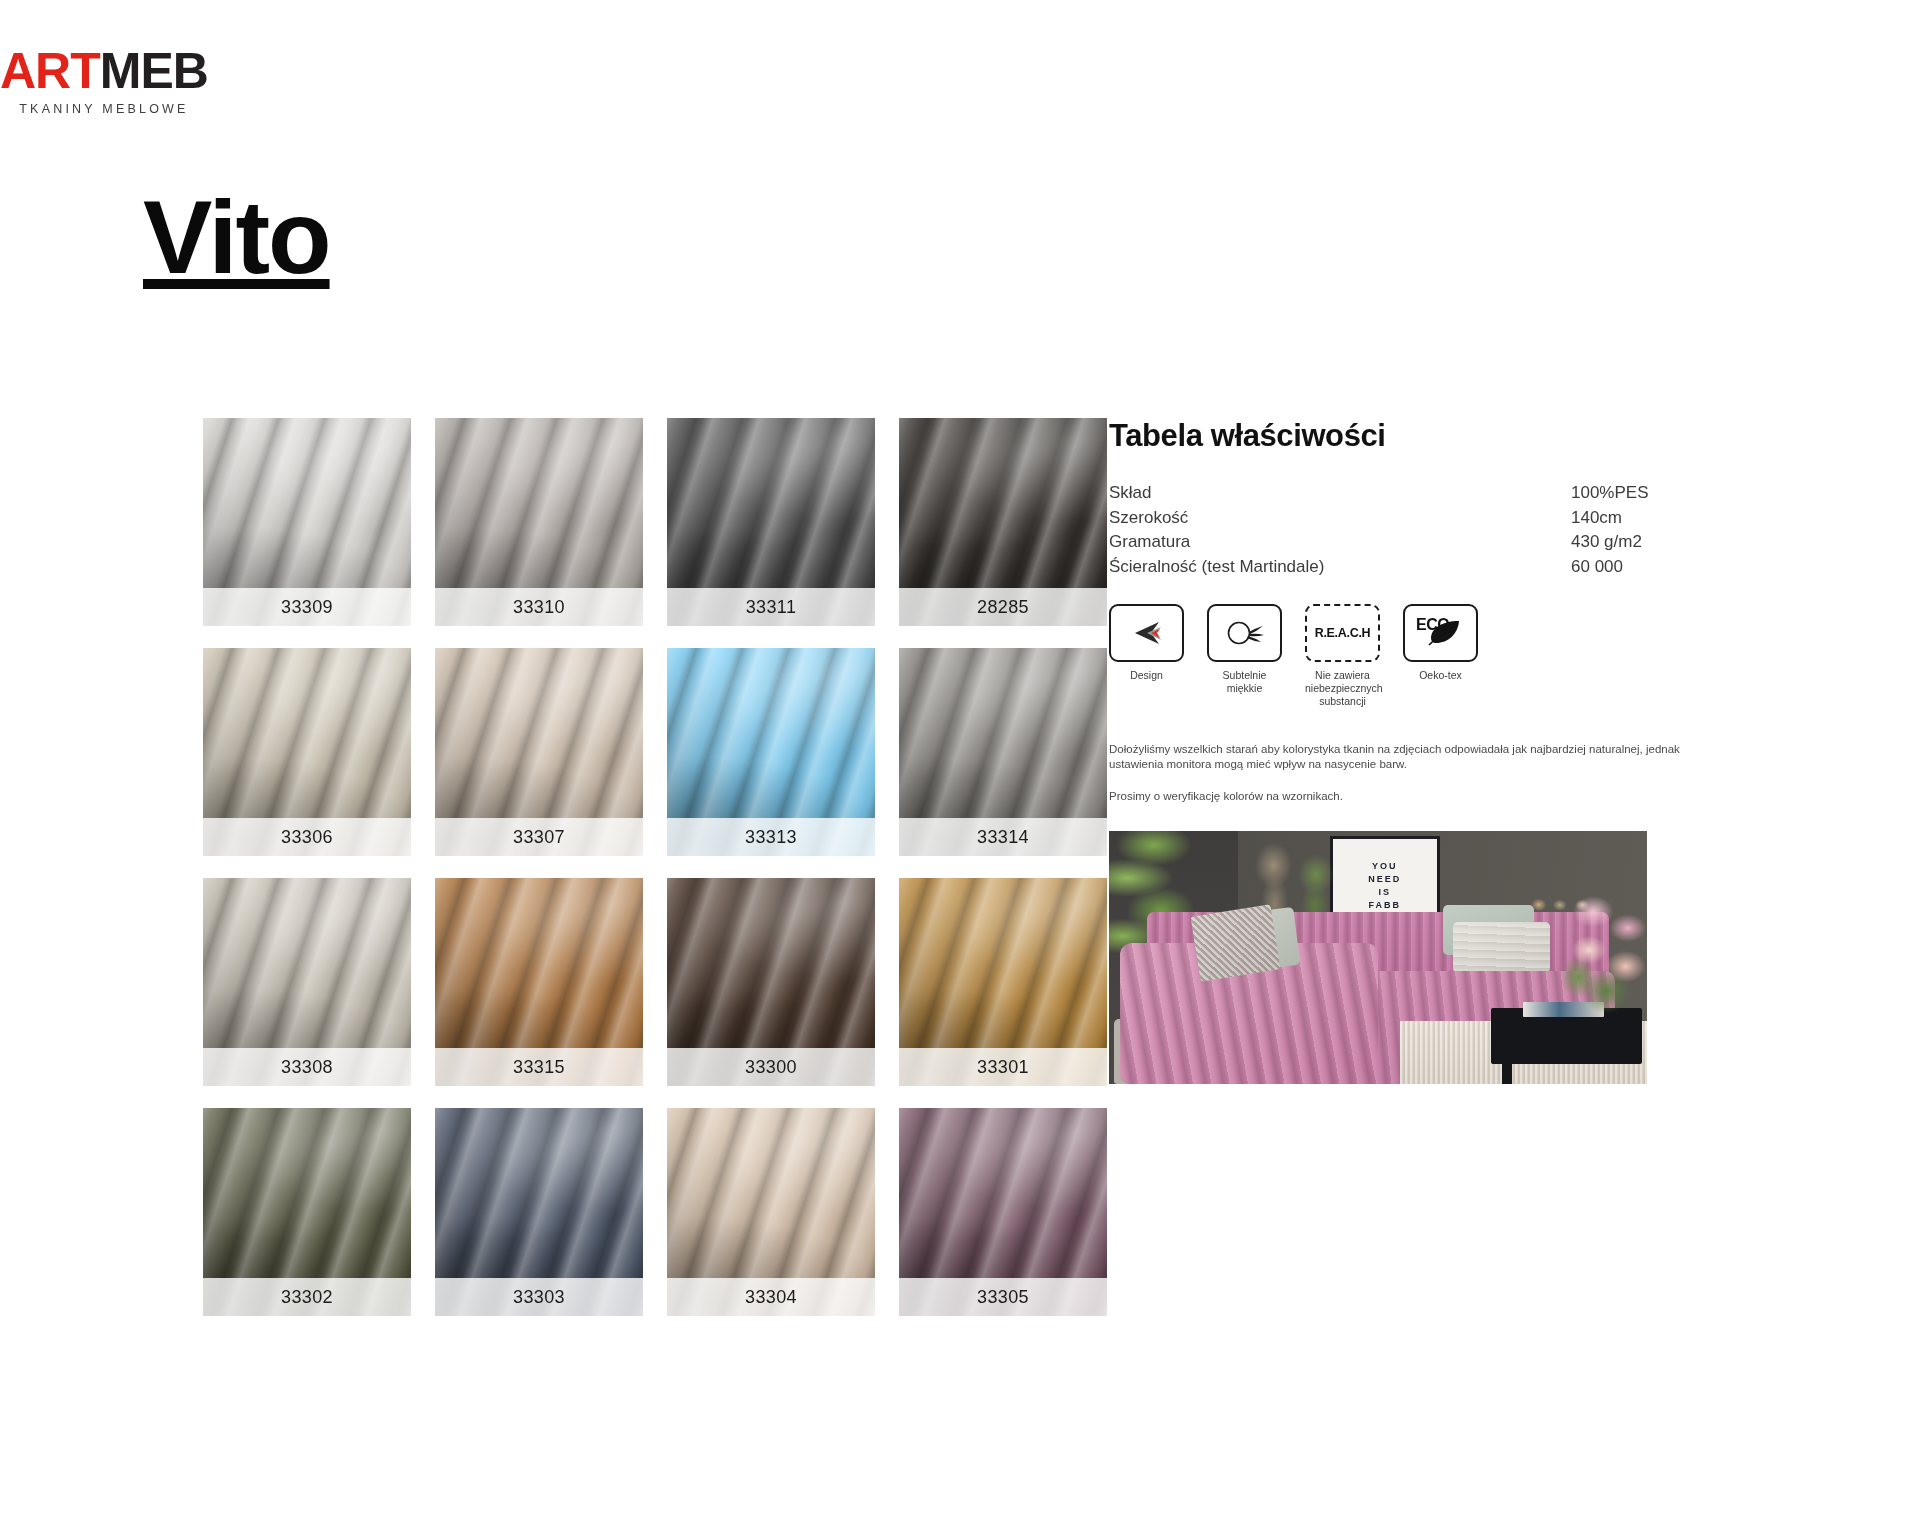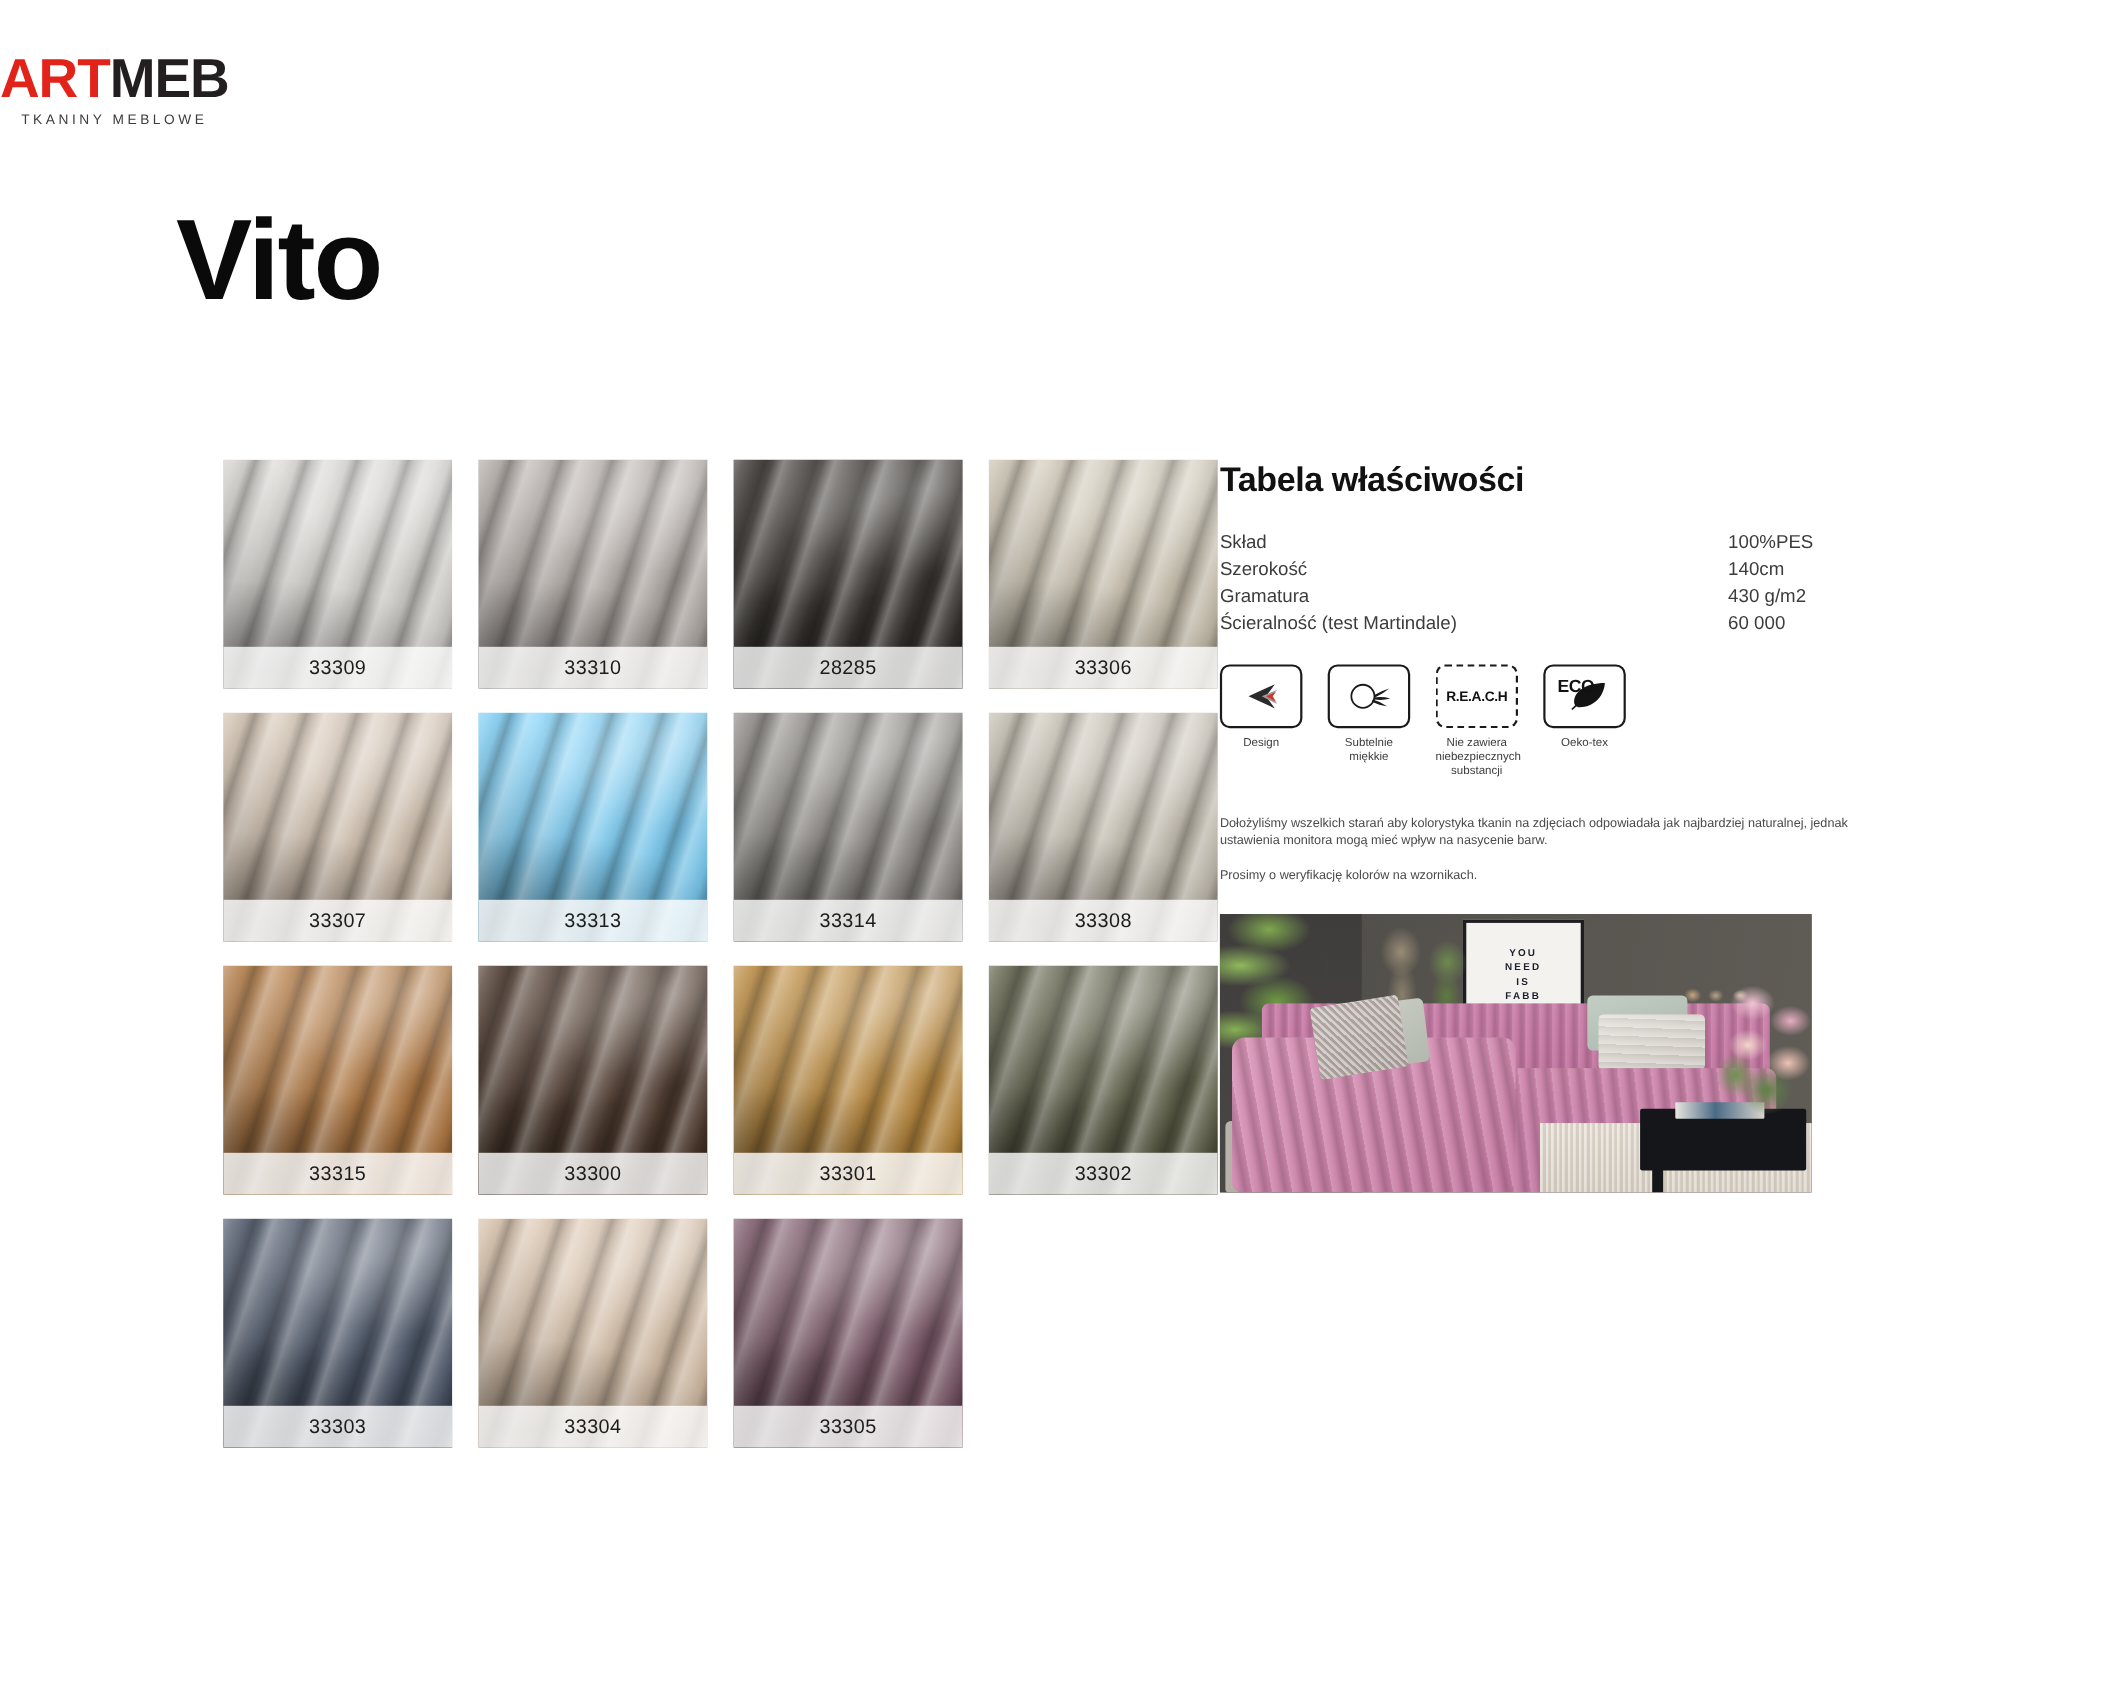--- a/index.html
+++ b/index.html
@@ -33,27 +33,28 @@
     margin-top: 7px;
     font-size: 12.5px;
     letter-spacing: 3.2px;
     color: #3d3d3d;
     font-weight: 500;
   }
 
   
   .collection-title {
     position: absolute;
-    left: 160px;
+    left: 143px;
     top: 185px;
     font-size: 104px;
     font-weight: bold;
     color: #0a0a0a;
     letter-spacing: -2px;
     line-height: 1;
+    text-decoration: underline;
   }
 
   
   .content {
     position: absolute;
     left: 0;
     top: 418px;
     width: 1920px;
     display: flex;
   }
@@ -385,20 +386,25 @@
     <div class="swatch-grid" id="swatch-grid">
         <div class="swatch" style="background: rgb(216, 213, 209);">
           <div class="swatch-tex"></div>
           <div class="swatch-fold"></div>
           <div class="swatch-label">33309</div>
         </div>
         <div class="swatch" style="background: rgb(179, 172, 166);">
           <div class="swatch-tex"></div>
           <div class="swatch-fold"></div>
           <div class="swatch-label">33310</div>
+        </div>
+        <div class="swatch" style="background: rgb(74, 74, 74);">
+          <div class="swatch-tex"></div>
+          <div class="swatch-fold"></div>
+          <div class="swatch-label">33311</div>
         </div>
         <div class="swatch" style="background: rgb(51, 46, 42);">
           <div class="swatch-tex"></div>
           <div class="swatch-fold"></div>
           <div class="swatch-label">28285</div>
         </div>
         <div class="swatch" style="background: rgb(207, 198, 179);">
           <div class="swatch-tex"></div>
           <div class="swatch-fold"></div>
           <div class="swatch-label">33306</div>

